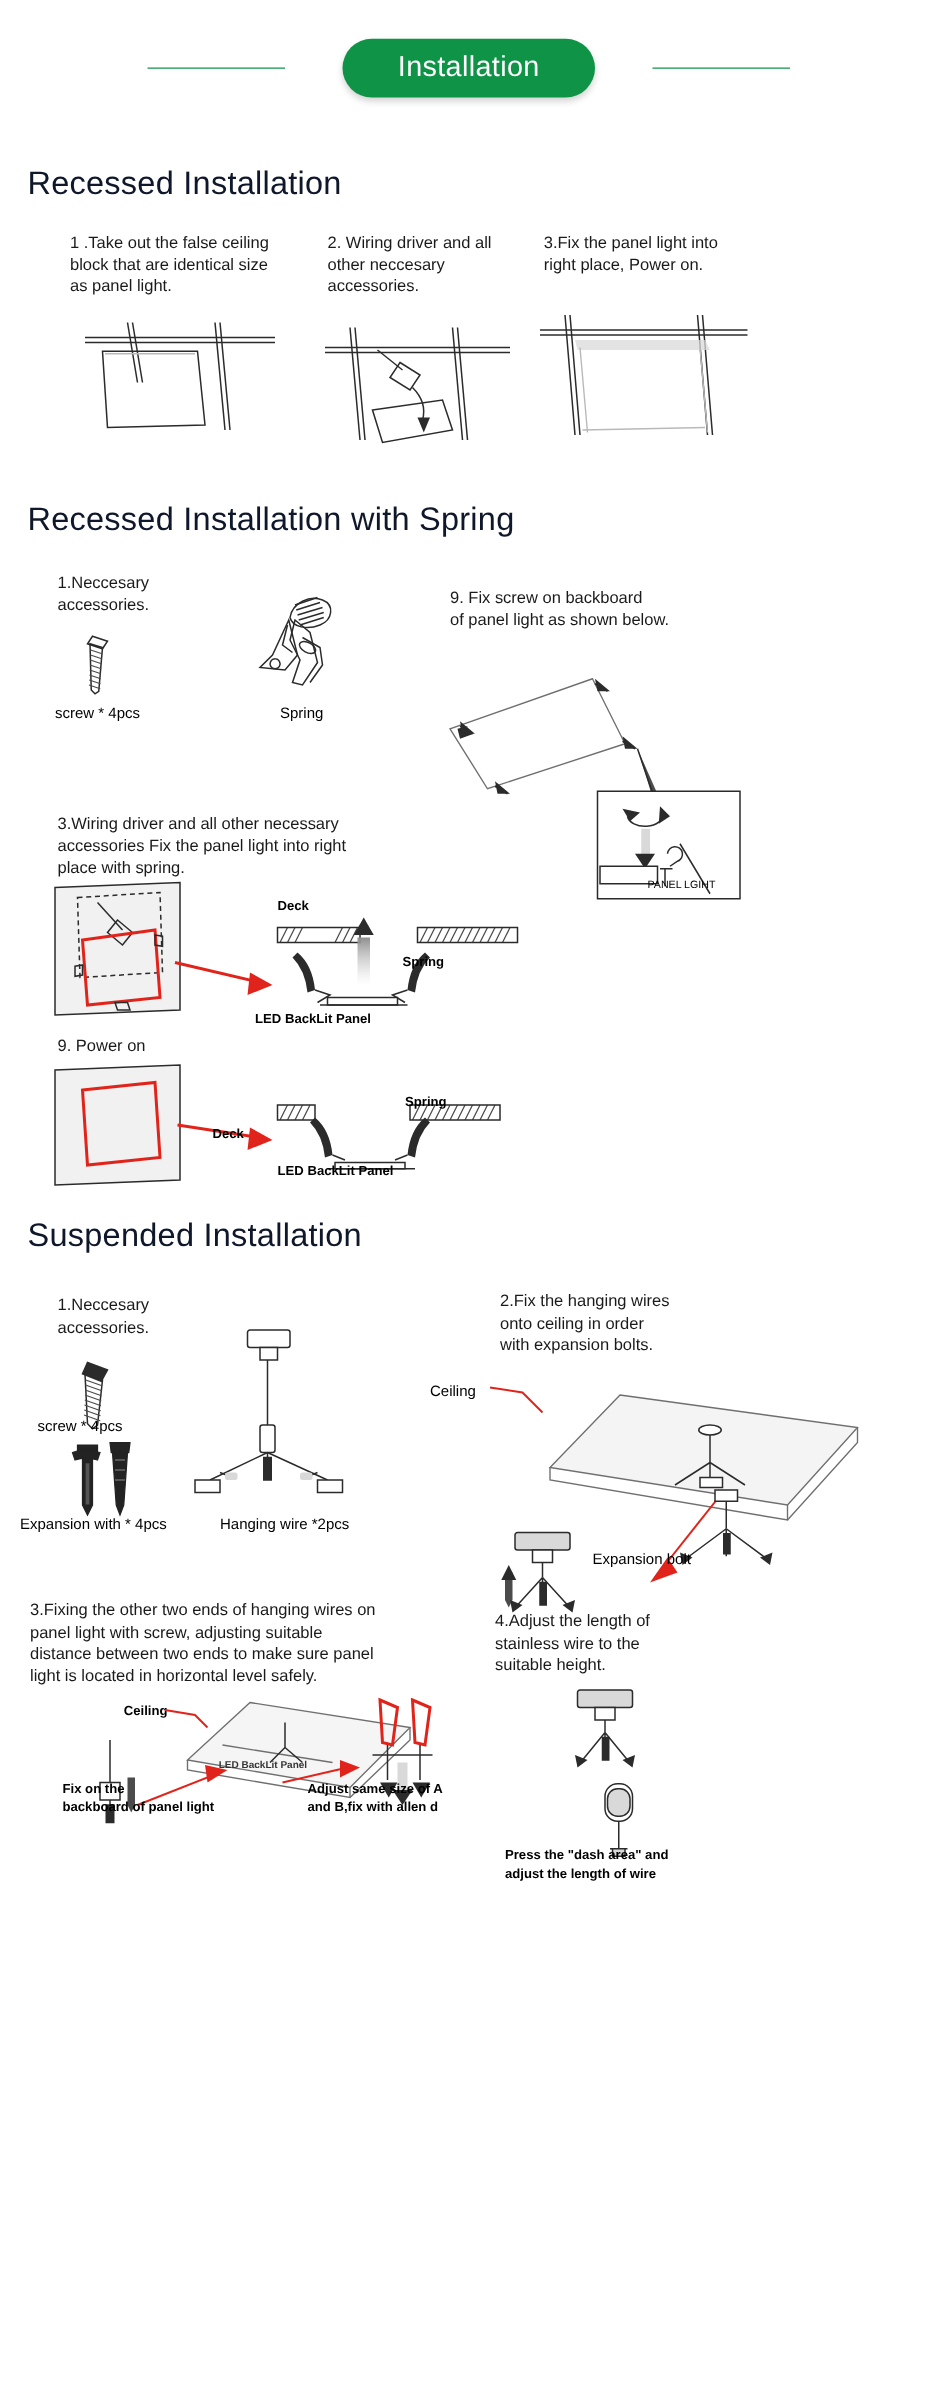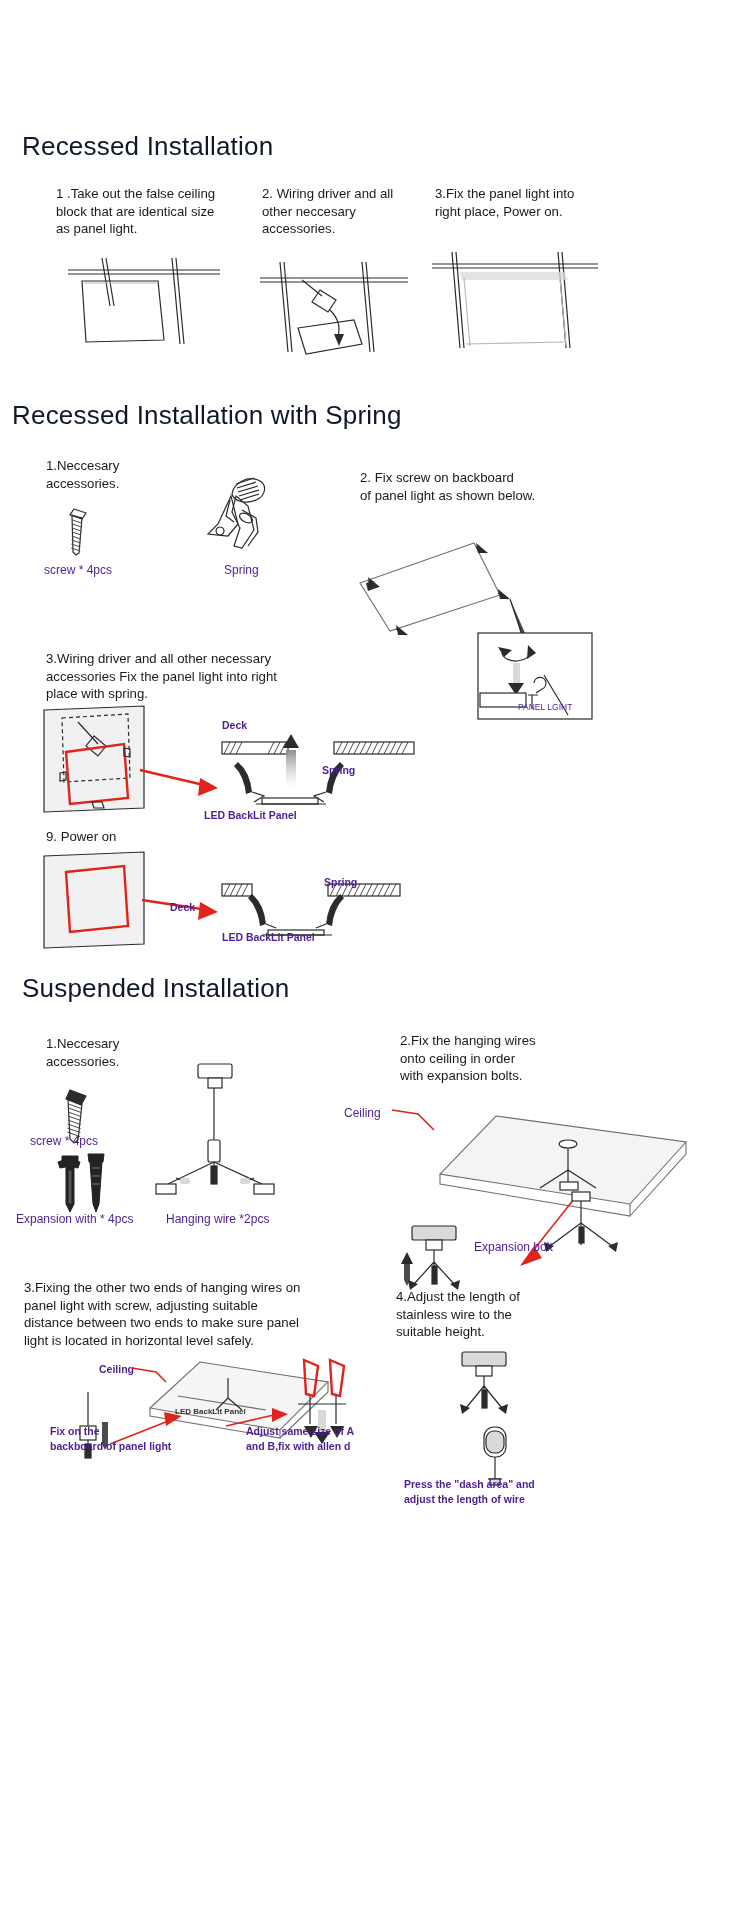--- a/index.html
+++ b/index.html
@@ -35,36 +35,36 @@
 
   
   .sec-title {
     position:absolute;
     color:#0f172a;
     font-size:26px;
     letter-spacing:.2px;
     white-space:nowrap;
   }
   #t-recessed  { left:22px; top:131px; }
-  #t-spring    { left:12px; top:400px; }
+  #t-spring    { left:22px; top:400px; }
   #t-suspended { left:22px; top:973px; }
 
   
   .cap {
     position:absolute;
     font-size:13.2px;
     line-height:17.5px;
     color:#1a1a1a;
     white-space:pre-line;
   }
   .lbl {
     position:absolute;
     font-size:12px;
     line-height:15px;
-    color:#4c1d95;
+    color:#000000;
     white-space:pre-line;
   }
   .lbl.sm { font-size:10.5px;font-weight:bold; }
   .lbl.xs { font-size:8px; }
 
   
   svg { display:block; overflow:visible; }
   .fig { position:absolute; }
   .ln  { stroke:#2b2b2b; fill:none; stroke-width:1.2; }
   .ln2 { stroke:#6f6f6f; fill:none; stroke-width:1.1; }
@@ -75,20 +75,25 @@
   .fillg { fill:#efefef; }
   .fillgr { fill:#d9d9d9; }
   .fillk { fill:#2b2b2b; }
   .hatch { stroke:#4a4a4a; stroke-width:1; fill:none; }
 </style>
 </head>
 <body>
 
 <div class="page">
 
+  <div class="header">
+    <span class="rule left"></span>
+    <span class="pill">Installation</span>
+    <span class="rule right"></span>
+  </div>
 
   <div class="sec-title" id="t-recessed">Recessed Installation</div>
 
   <div class="cap" style="left:56px; top:185px; width:215px;">1 .Take out the false ceiling
   block that are identical size
 as panel light.</div>
   <div class="cap" style="left:262px; top:185px; width:200px;">2. Wiring driver and all
   other neccesary
   accessories.</div>
   <div class="cap" style="left:435px; top:185px; width:200px;">3.Fix the panel light into
@@ -135,21 +140,21 @@
       <path class="lnl" d="M34 30 L40 98"></path>
       <path class="lnl" d="M130 30 L136 98"></path>
       <path class="lnl" d="M36 96 L134 94"></path>
     </svg>
   </div>
 
   <div class="sec-title" id="t-spring">Recessed Installation with Spring</div>
 
   <div class="cap" style="left:46px; top:457px; width:160px;">1.Neccesary
 accessories.</div>
-  <div class="cap" style="left:360px; top:469px; width:260px;">2. Fix  screw on backboard
+  <div class="cap" style="left:360px; top:469px; width:260px;">9. Fix  screw on backboard
  of panel light as shown below.</div>
   <div class="cap" style="left:46px; top:650px; width:350px;">3.Wiring driver and all other necessary
 accessories Fix the panel light into right
 place with spring.</div>
   <div class="cap" style="left:46px; top:828px; width:200px;">9. Power on</div>
 
   <div class="fig" style="left:56px; top:505px;">
     <svg width="50" height="60" viewBox="0 0 50 60">
       <path class="ln" d="M18 4 L30 8 L26 14 L14 10 Z"></path>
       <path class="ln" d="M16 10 L26 13 L23 48 L20 50 L17 47 Z"></path>
@@ -382,21 +387,21 @@
       <rect class="ln fillk" x="61" y="106" width="6" height="18"></rect>
       <rect class="ln fillw" x="6" y="124" width="20" height="10"></rect>
       <rect class="ln fillw" x="104" y="124" width="20" height="10"></rect>
       <path class="ln" d="M26 118 l10 4 M104 118 l-10 4"></path>
       <g class="fillgr">
           <rect x="30" y="118" width="10" height="6" rx="2"></rect>
           <rect x="90" y="118" width="10" height="6" rx="2"></rect>
         </g>
     </svg>
   </div>
-  <div class="lbl" style="left:166px; top:1212px;">Hanging wire *2pcs</div>
+  <div class="lbl" style="left:176px; top:1212px;">Hanging wire *2pcs</div>
 
   <div class="lbl" style="left:344px; top:1106px;">Ceiling</div>
   <div class="fig" style="left:400px; top:1096px;">
     <svg width="320" height="170" viewBox="0 0 320 170">
       <path class="redthin" d="M-8 14 L18 18 L34 34"></path>
       <path class="fillg" d="M96 20 L286 46 L230 108 L40 78 Z" opacity=".7"></path>
       <path class="ln2" d="M96 20 L286 46 L230 108 L40 78 Z"></path>
       <path class="ln2" d="M40 78 L40 88 L230 120 L230 108"></path>
       <path class="ln2" d="M230 120 L286 58 L286 46"></path>
       <path class="ln" d="M168 50 v24" stroke-width="1"></path>

